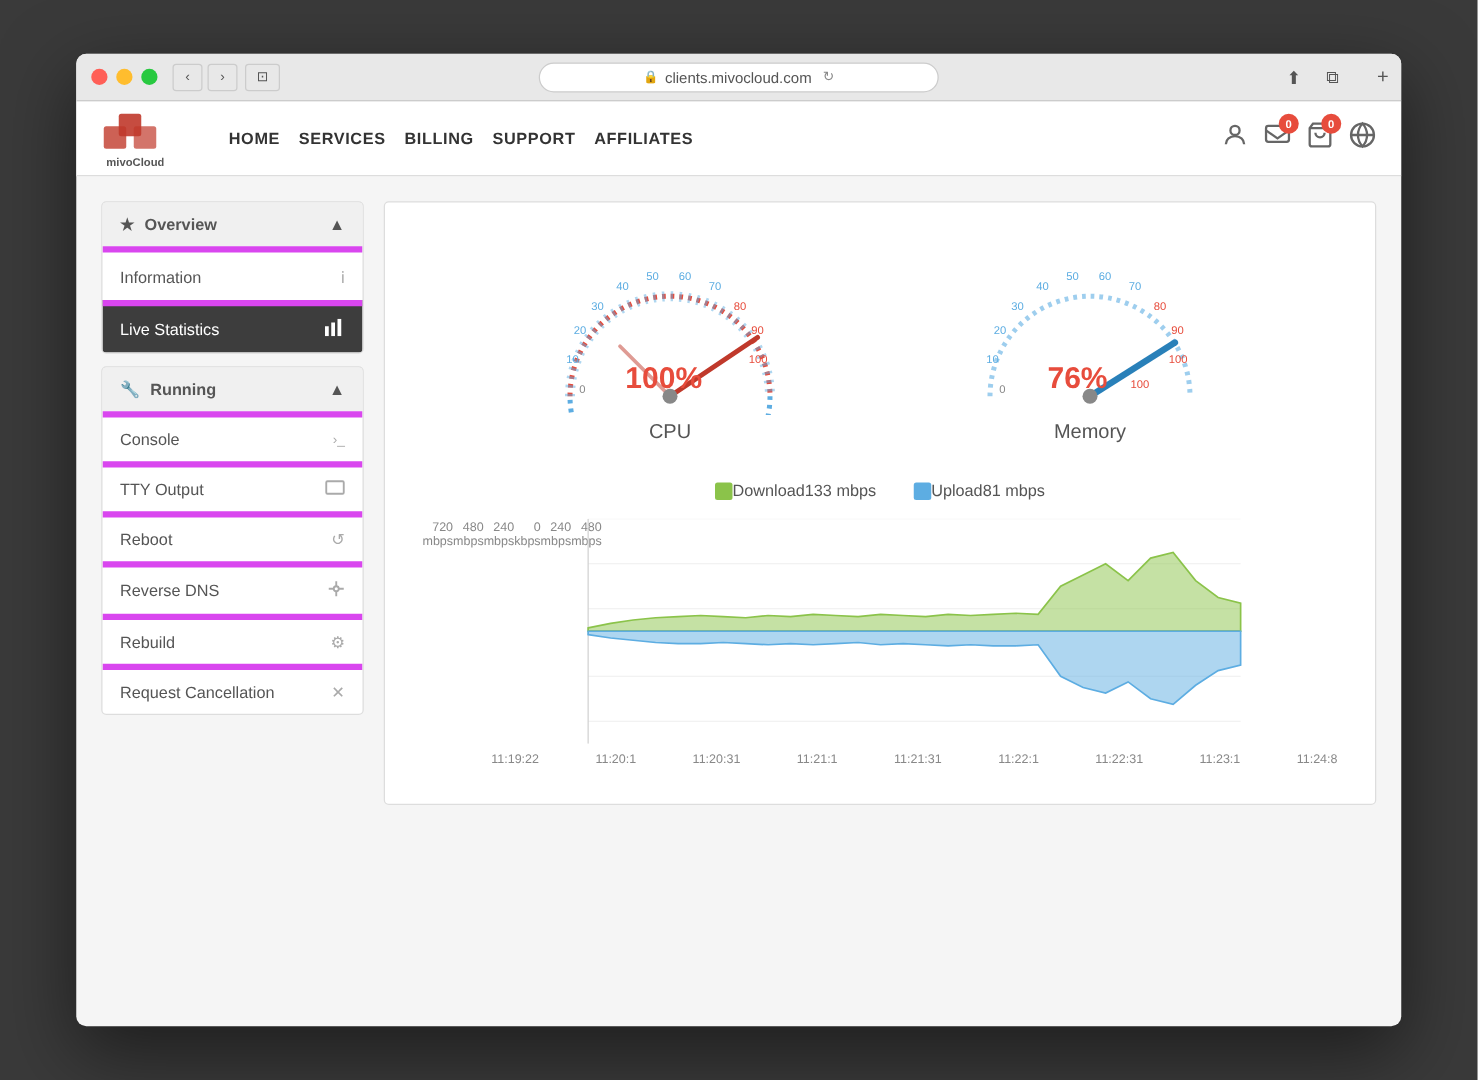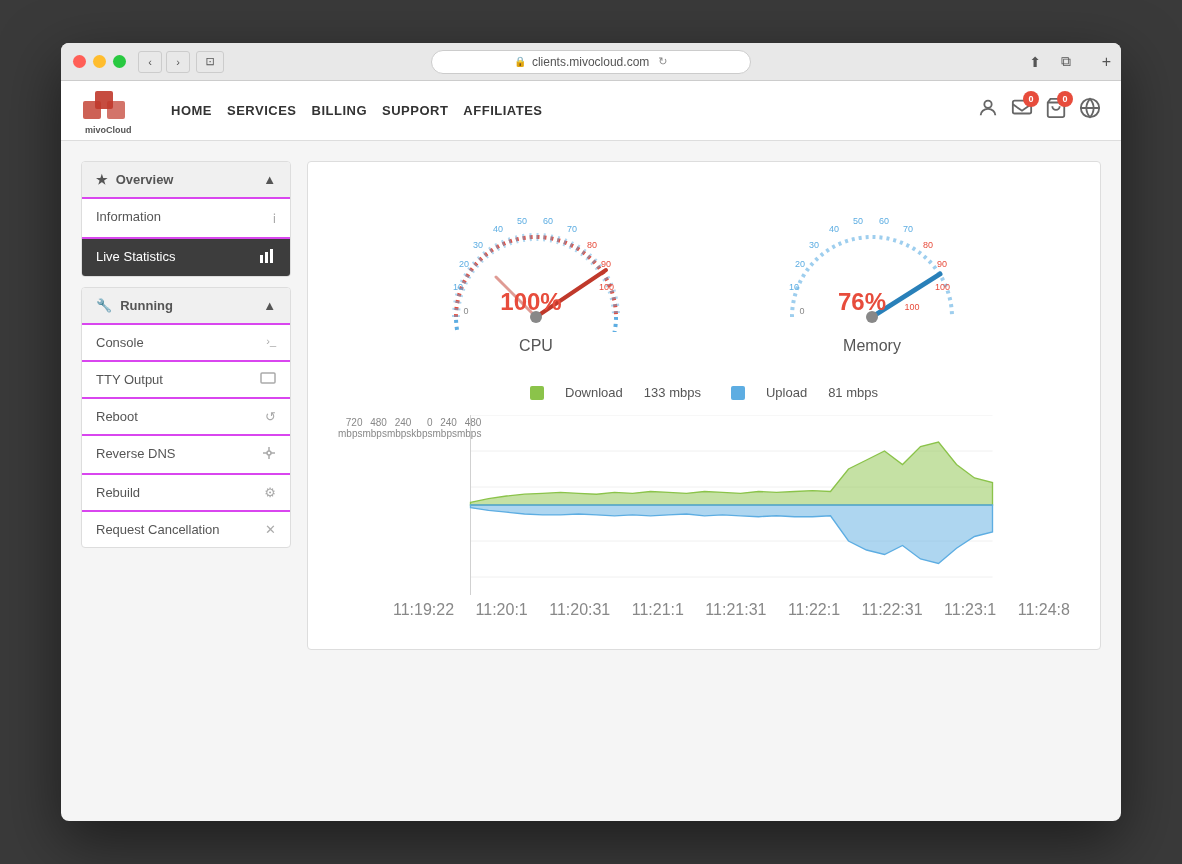--- a/index.html
+++ b/index.html
@@ -58,21 +58,21 @@
 
     
     .navbar {
       background: white;
       border-bottom: 1px solid #ddd;
       display: flex;
       align-items: center;
       padding: 0 20px;
       height: 60px;
     }
-    .logo { display: flex; align-items: center; margin-right: 40px; }
+    .logo { display: flex; align-items: center; margin-right: 52px; }
     .nav-links { display: flex; gap: 15px; flex: 1; }
     .nav-link { font-size: 13px; font-weight: 600; color: #333; text-decoration: none; letter-spacing: 0.5px; cursor: pointer; }
     .nav-icons { display: flex; gap: 12px; align-items: center; }
     .nav-icon-btn { position: relative; background: none; border: none; cursor: pointer; color: #666; font-size: 18px; }
     .badge {
       position: absolute;
       top: -6px; right: -6px;
       background: #e74c3c;
       color: white;
       border-radius: 50%;
@@ -112,23 +112,24 @@
       font-weight: 600;
       color: #555;
       cursor: pointer;
     }
     .sidebar-header .header-left { display: flex; align-items: center; gap: 8px; }
     .sidebar-item {
       padding: 10px 14px;
       font-size: 13px;
       color: #555;
       display: flex;
+      align-items: center;
       justify-content: space-between;
       cursor: pointer;
-      border-top: 2px solid #d946ef;
+      border-top: 5px solid #d946ef;
       gap: 13px;
     }
     .sidebar-item.active {
       background: #3d3d3d;
       color: white;
     }
 
     
     .content-area {
       flex: 1;
@@ -169,21 +170,21 @@
     }
 
     
     .chart-section { padding: 10px 0; }
     .chart-legend {
       display: flex;
       gap: 30px;
       justify-content: center;
       margin-bottom: 15px;
     }
-    .legend-item { display: flex; align-items: center; gap: 21px; font-size: 13px; color: #555; text-align: right; }
+    .legend-item { display: flex; align-items: center; gap: 0; font-size: 13px; color: #555; text-align: right; }
     .legend-dot { width: 14px; height: 14px; border-radius: 2px; }
 
     
     .status-bar {
       background: white;
       border: 1px solid #ddd;
       border-radius: 4px;
       padding: 14px 30px;
       display: flex;
       justify-content: space-around;
@@ -445,21 +446,21 @@
                 <line x1="0" y1="140" x2="580" y2="140" stroke="#eee" stroke-width="1"></line>
                 <line x1="0" y1="180" x2="580" y2="180" stroke="#eee" stroke-width="1"></line>
 
                 <line x1="0" y1="0" x2="0" y2="200" stroke="#ccc" stroke-width="1"></line>
 
                 <path d="M0,97 L20,93 L40,90 L60,88 L80,87 L100,86 L120,87 L140,88 L160,86 L180,87 L200,85 L220,86 L240,87 L260,85 L280,86 L300,87 L320,85 L340,86 L360,85 L380,84 L400,85 L420,60 L440,50 L460,40 L480,55 L500,35 L520,30 L540,55 L560,70 L580,75 L580,100 L0,100 Z" fill="#8bc34a" fill-opacity="0.5" stroke="#8bc34a" stroke-width="1.5"></path>
 
                 <path d="M0,103 L20,106 L40,108 L60,110 L80,111 L100,111 L120,110 L140,111 L160,112 L180,111 L200,112 L220,111 L240,110 L260,112 L280,111 L300,112 L320,113 L340,112 L360,113 L380,113 L400,112 L420,140 L440,150 L460,155 L480,145 L500,160 L520,165 L540,148 L560,135 L580,130 L580,100 L0,100 Z" fill="#5dade2" fill-opacity="0.5" stroke="#5dade2" stroke-width="1.5"></path>
               </svg>
               
-              <div style="display:flex;justify-content:space-between;font-size:16px;color:#888;padding:2px 0 0 0;">
+              <div style="display:flex;justify-content:space-between;font-size:10px;color:#888;padding:2px 0 0 0;">
                 <span>11:19:22</span>
                 <span>11:20:1</span>
                 <span>11:20:31</span>
                 <span>11:21:1</span>
                 <span>11:21:31</span>
                 <span>11:22:1</span>
                 <span>11:22:31</span>
                 <span>11:23:1</span>
                 <span>11:24:8</span>
               </div>

